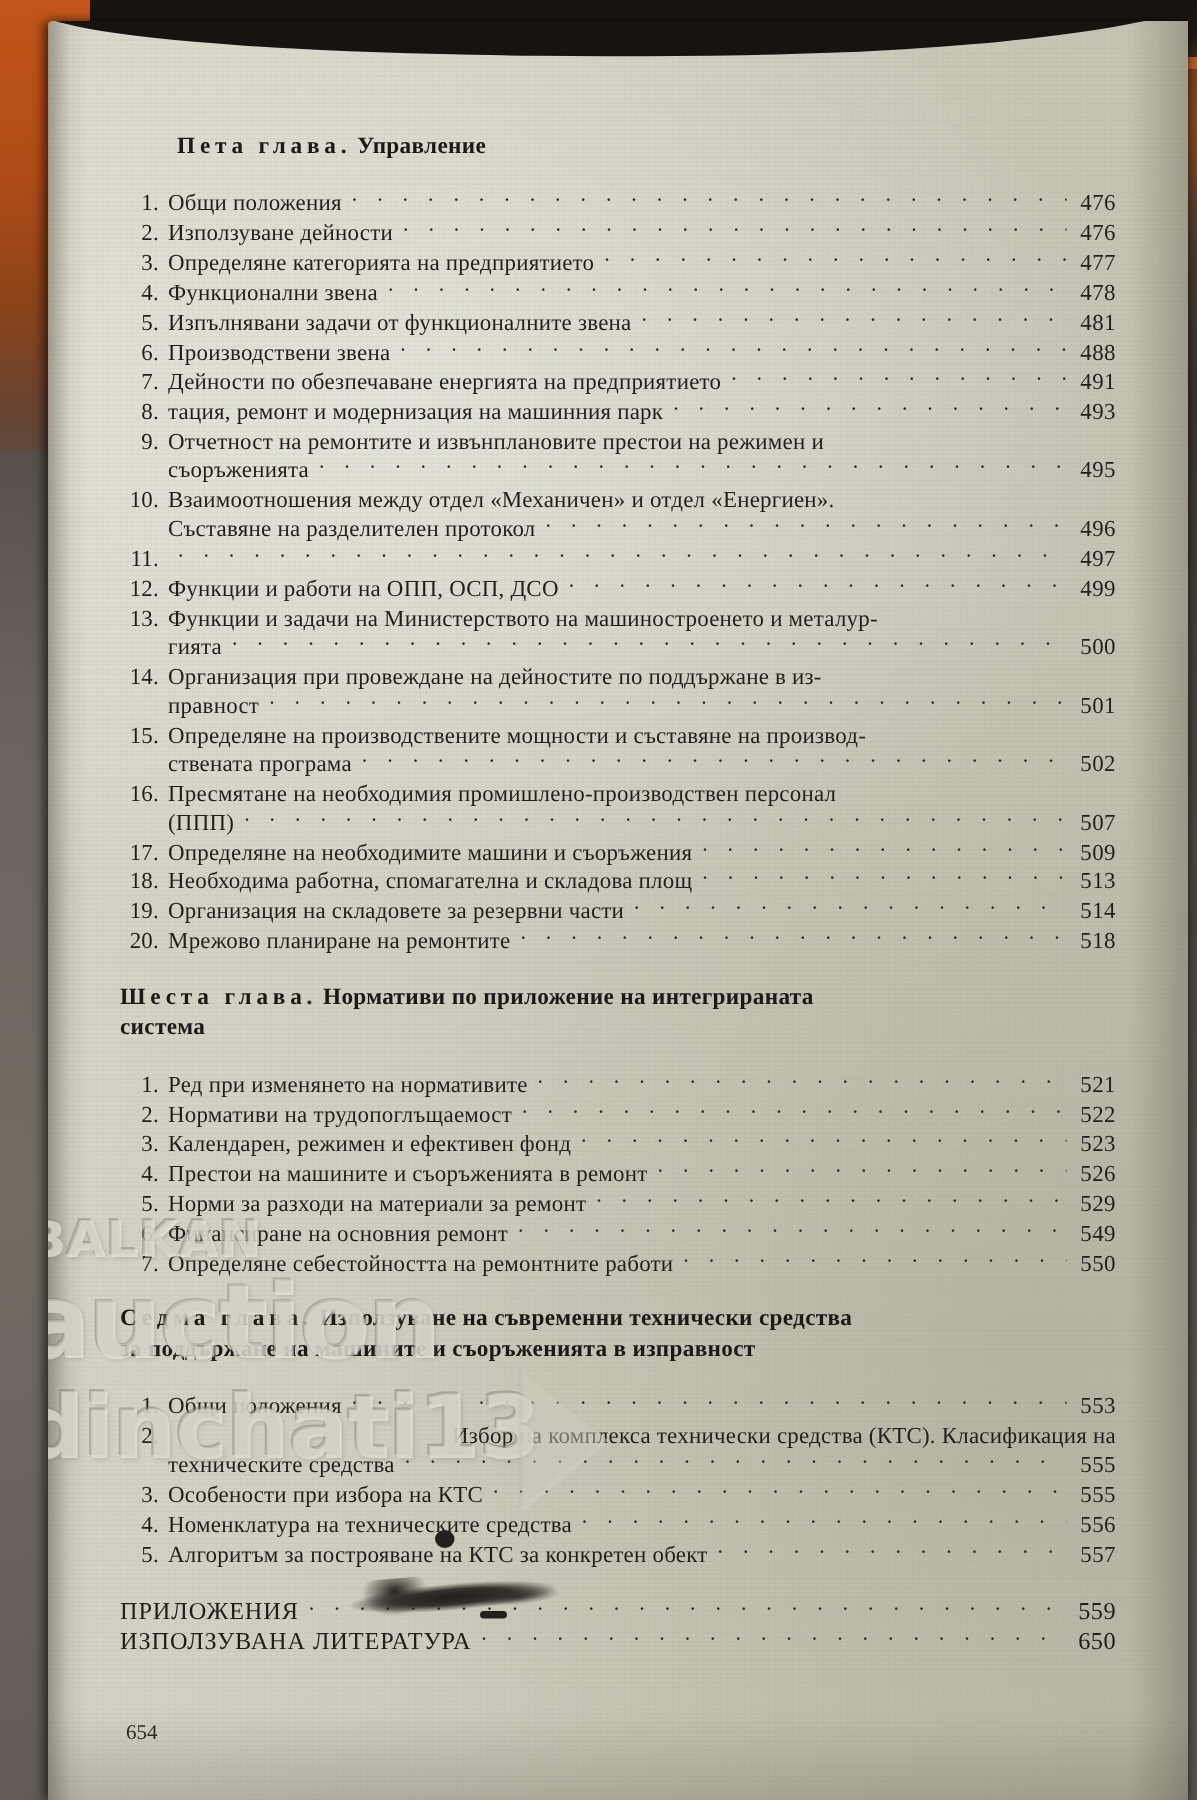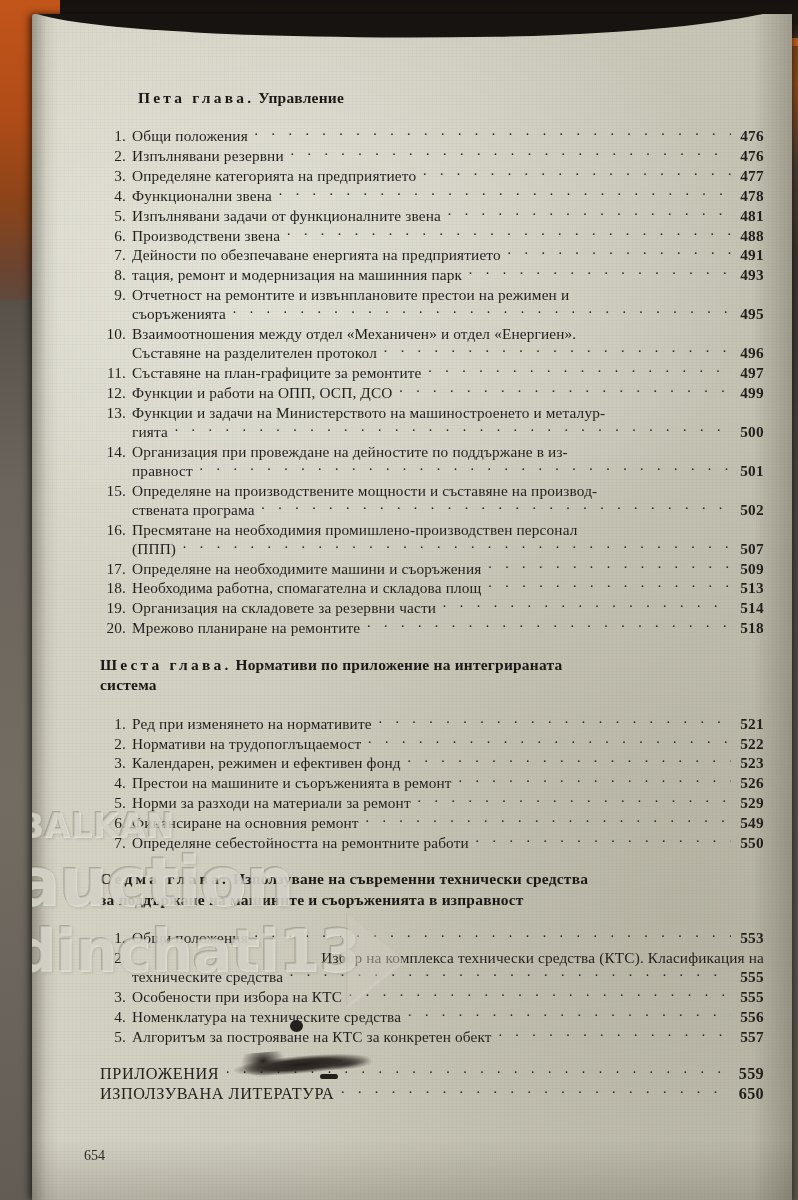--- a/index.html
+++ b/index.html
@@ -138,21 +138,21 @@
     opacity: .93;
   }
   .ink-speck {
     position: absolute; z-index: 4; pointer-events: none;
     background: #23201c; border-radius: 50%;
   }
 
   
   #content {
     position: absolute;
-    left: 68px;
+    left: 48px;
     top: 74px;
     width: 664px;
     z-index: 2;
     color: #211f1c;
   }
 
   .chap-head {
     font-size: 15.5px;
     font-weight: bold;
     line-height: 1.32;
@@ -217,21 +217,21 @@
     margin: 0 3px 0 6px;
     color: #2a2723;
     font-size: 15px;
     letter-spacing: 4.1px;
     transform: translateY(-2px);
   }
   .pg {
     flex: 0 0 auto;
     text-align: right;
     min-width: 30px;
-    font-weight: bold;
+    font-weight: normal;
     letter-spacing: 0.3px;
   }
   
   .cont-line {
     display: flex;
     align-items: baseline;
     width: 100%;
   }
   .cont-line .label { flex: 0 1 auto; }
 
@@ -290,21 +290,21 @@
                 <span class="label">Общи положения</span>
                 <span class="leader">·  ·  ·  ·  ·  ·  ·  ·  ·  ·  ·  ·  ·  ·  ·  ·  ·  ·  ·  ·  ·  ·  ·  ·  ·  ·  ·  ·  ·  ·  ·  ·  ·  ·  ·  ·  ·  ·  ·  ·  ·  ·  ·  ·  ·  ·  ·  ·  ·  ·  ·  ·  ·  ·  ·  ·</span>
                 <span class="pg">476</span>
               </span>
             </span>
           </li>
           <li class="toc-row">
             <span class="num">2.</span>
             <span class="entry">
               <span class="entry-inner">
-                <span class="label">Изпълнявани резервни</span>
+                <span class="label">Използуване дейности</span>
                 <span class="leader">·  ·  ·  ·  ·  ·  ·  ·  ·  ·  ·  ·  ·  ·  ·  ·  ·  ·  ·  ·  ·  ·  ·  ·  ·  ·  ·  ·  ·  ·  ·  ·  ·  ·  ·  ·  ·  ·  ·  ·  ·  ·  ·  ·  ·  ·  ·  ·  ·  ·  ·  ·  ·  ·  ·  ·</span>
                 <span class="pg">476</span>
               </span>
             </span>
           </li>
           <li class="toc-row">
             <span class="num">3.</span>
             <span class="entry">
               <span class="entry-inner">
                 <span class="label">Определяне категорията на предприятието</span>
@@ -386,21 +386,20 @@
                 <span class="label">Съставяне на разделителен протокол</span>
                 <span class="leader">·  ·  ·  ·  ·  ·  ·  ·  ·  ·  ·  ·  ·  ·  ·  ·  ·  ·  ·  ·  ·  ·  ·  ·  ·  ·  ·  ·  ·  ·  ·  ·  ·  ·  ·  ·  ·  ·  ·  ·  ·  ·  ·  ·  ·  ·  ·  ·  ·  ·  ·  ·  ·  ·  ·  ·</span>
                 <span class="pg">496</span>
               </span>
             </span>
           </li>
           <li class="toc-row">
             <span class="num">11.</span>
             <span class="entry">
               <span class="entry-inner">
-                <span class="label">Съставяне на план-графиците за ремонтите</span>
                 <span class="leader">·  ·  ·  ·  ·  ·  ·  ·  ·  ·  ·  ·  ·  ·  ·  ·  ·  ·  ·  ·  ·  ·  ·  ·  ·  ·  ·  ·  ·  ·  ·  ·  ·  ·  ·  ·  ·  ·  ·  ·  ·  ·  ·  ·  ·  ·  ·  ·  ·  ·  ·  ·  ·  ·  ·  ·</span>
                 <span class="pg">497</span>
               </span>
             </span>
           </li>
           <li class="toc-row">
             <span class="num">12.</span>
             <span class="entry">
               <span class="entry-inner">
                 <span class="label">Функции и работи на ОПП, ОСП, ДСО</span>

